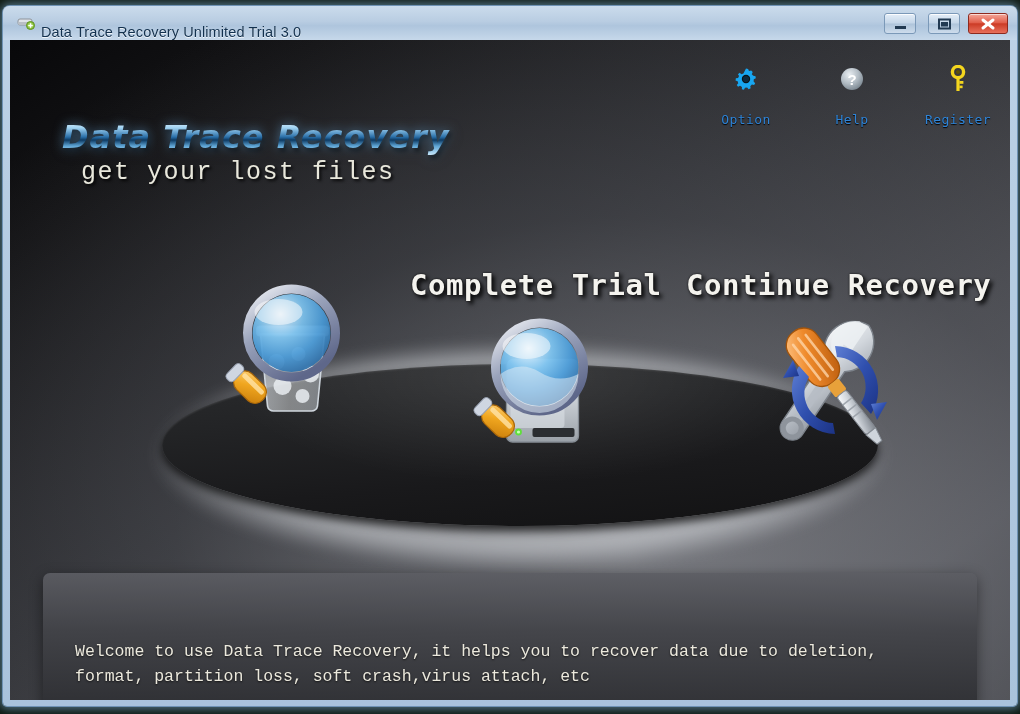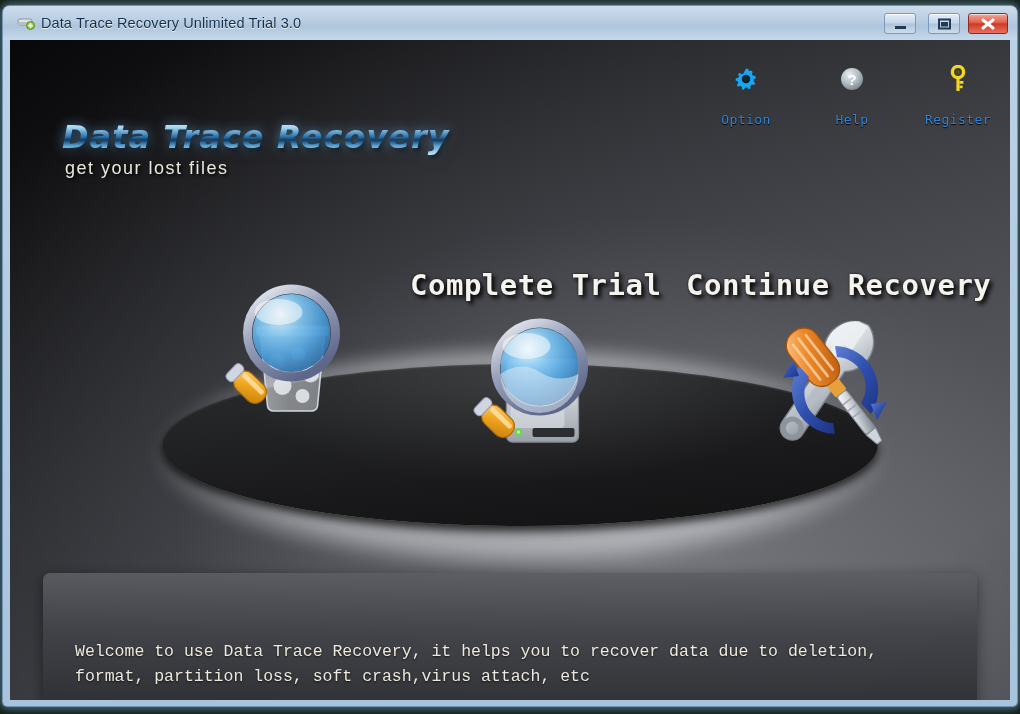--- a/index.html
+++ b/index.html
@@ -15,21 +15,21 @@
     box-sizing:border-box;
   }
   #titlebar{
     position:absolute;left:0;top:0;width:1014px;height:34px;
     border-radius:6px 6px 0 0;
     background:linear-gradient(180deg,#cbdcec 0%,#b9cde2 45%,#aec5dd 58%,#c6d8ea 100%);
     box-sizing:border-box;
   }
   #title-icon{position:absolute;left:14px;top:9px;width:18px;height:16px;}
   #title-text{
-    position:absolute;left:38px;top:7px;height:20px;line-height:20px;
+    position:absolute;left:38px;top:16px;height:20px;line-height:20px;
     font-size:14.5px;color:#13314e;letter-spacing:.1px;
     text-shadow:0 1px 0 rgba(255,255,255,.75);white-space:nowrap;
   }
   
   .wbtn{position:absolute;top:7px;height:21px;box-sizing:border-box;
         border-radius:3px;border:1px solid #7b99b8;
         background:linear-gradient(180deg,#e4eef8 0%,#c4d6e8 48%,#aec4da 52%,#cddcec 100%);
         box-shadow:inset 0 1px 0 rgba(255,255,255,.85);}
   #btn-min{left:881px;width:32px;}
   #btn-max{left:925px;width:32px;}
@@ -63,23 +63,23 @@
     font-family:"DejaVu Sans","Liberation Sans",sans-serif;
     font-style:italic;font-weight:bold;font-size:32px;letter-spacing:1px;
     color:#cfe6f8;
     background:linear-gradient(180deg,#e9f6ff 6%,#9fd2f2 26%,#2a6fa8 50%,#0d3a63 58%,#5fa6d6 74%,#bfe2f7 96%);
     -webkit-background-clip:text;background-clip:text;
     -webkit-text-fill-color:transparent;
     filter:drop-shadow(0 0 6px rgba(120,190,245,.55)) drop-shadow(2px 3px 2px rgba(0,0,0,.8));
     white-space:nowrap;
   }
   #logo-tagline{
-    margin-top:2px;margin-left:3px;
-    font-family:Liberation Sans, sans-serif;
-    font-size:18px;letter-spacing:1.5px;color:#e9e8dc;
+    margin-top:2px;margin-left:19px;
+    font-family:Liberation Mono, monospace;
+    font-size:25px;letter-spacing:1.5px;color:#e9e8dc;
     text-shadow:2px 2px 3px rgba(0,0,0,.85);
     white-space:nowrap;
   }
 
   
   #stage-glow{
     position:absolute;left:140px;top:300px;width:740px;height:230px;
     border-radius:50%;
     background:radial-gradient(closest-side, rgba(245,245,245,.30) 55%, rgba(225,228,232,.55) 80%, rgba(190,195,202,0) 100%);
     filter:blur(6px);

